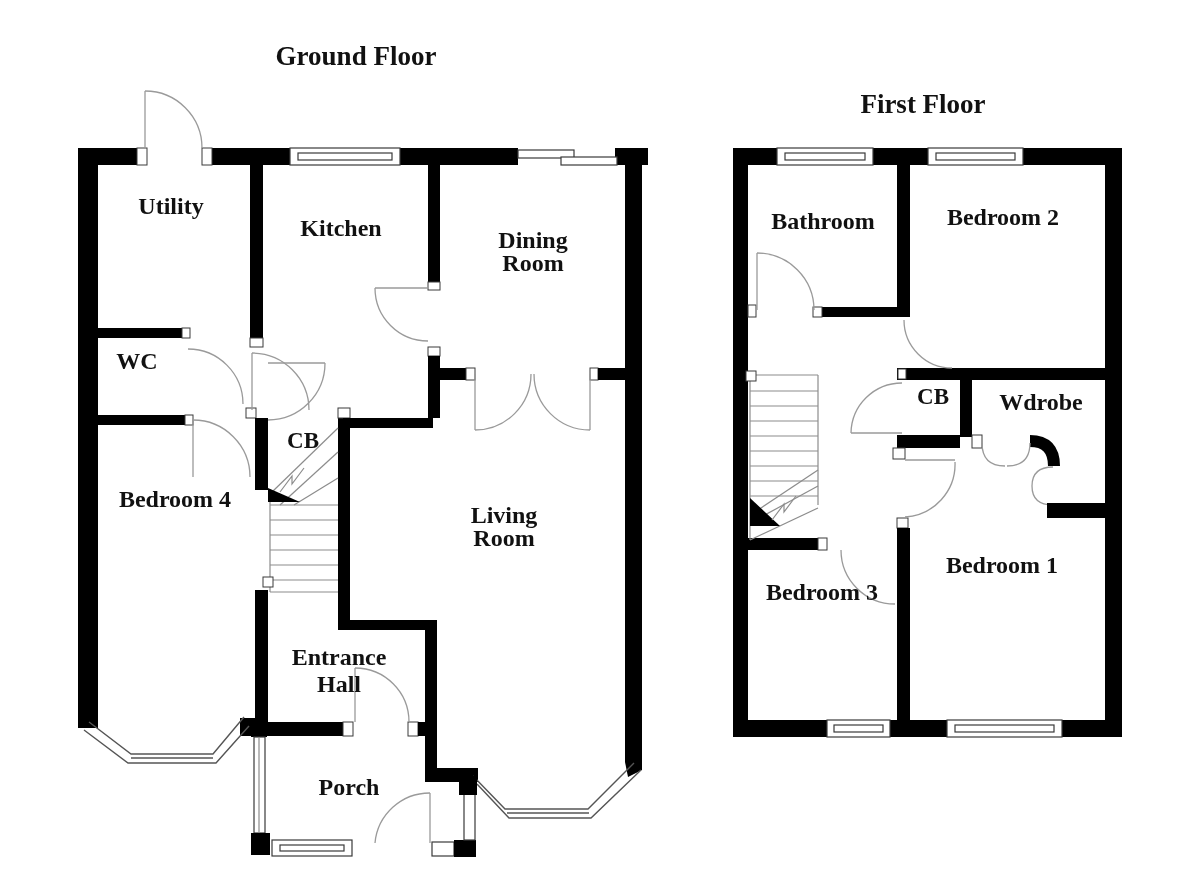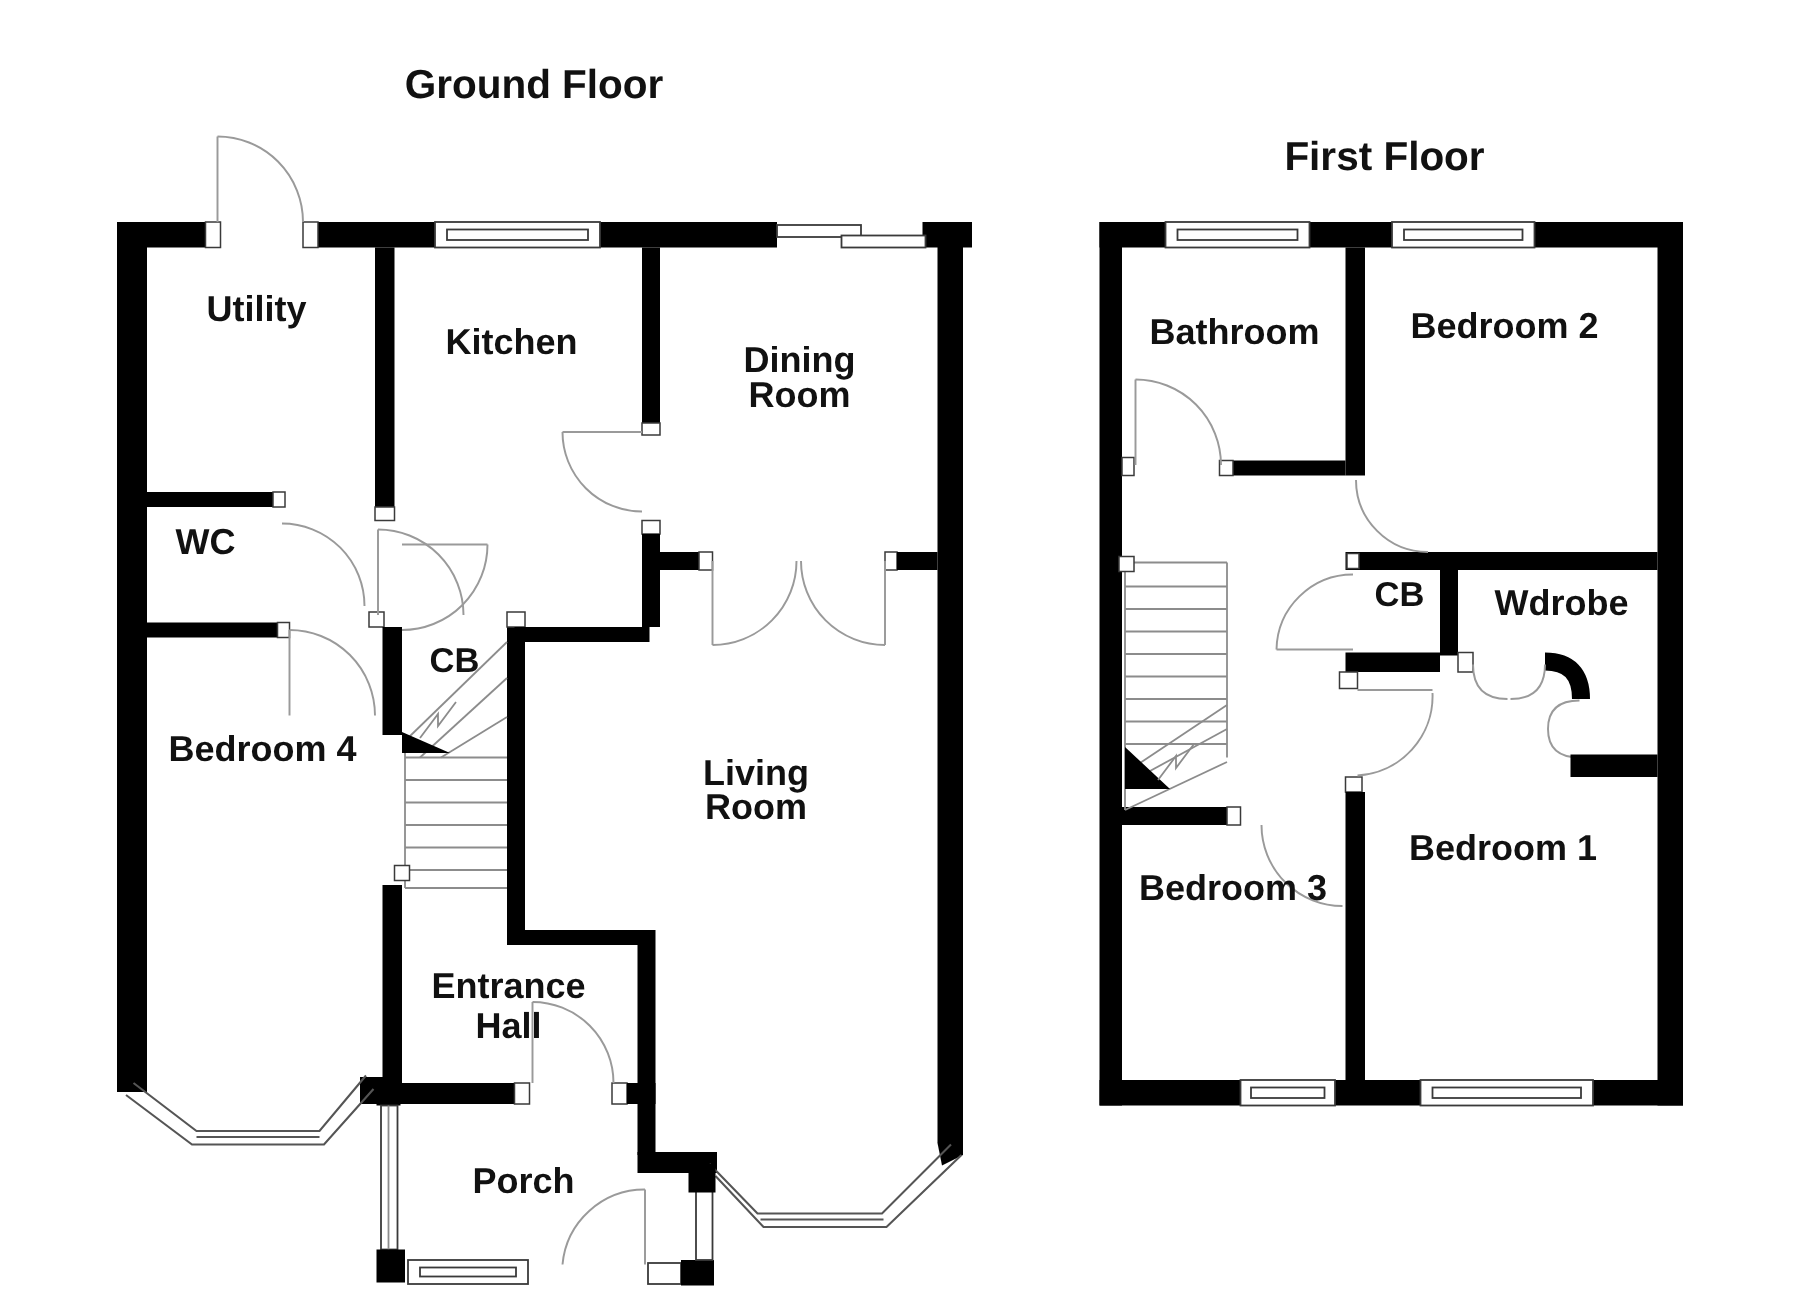--- a/index.html
+++ b/index.html
@@ -1,17 +1,17 @@
 <!DOCTYPE html>
 <html><head>
 <meta charset="utf-8">
 <style>
   html,body{margin:0;padding:0;background:#ffffff;}
   #canvas{position:relative;width:1200px;height:873px;background:#ffffff;overflow:hidden;
-          font-family:Liberation Sans, sans-serif;}
+          font-family:Liberation Serif, serif;}
   svg{position:absolute;left:0;top:0;}
   .wall{fill:#000000;stroke:none;}
   .frame{fill:#ffffff;stroke:#3a3a3a;stroke-width:1;}
   .winrect{fill:#ffffff;stroke:#3a3a3a;stroke-width:1.2;}
   .arc{fill:none;stroke:#9a9a9a;stroke-width:1.3;}
   .leaf{fill:none;stroke:#9a9a9a;stroke-width:1.3;}
   .thin{fill:none;stroke:#8c8c8c;stroke-width:1.2;}
   .bay{fill:none;stroke:#555555;stroke-width:1.4;}
   .room-label{font-weight:bold;font-size:24px;fill:#111111;text-anchor:middle;}
   .small-label{font-weight:bold;font-size:23px;fill:#111111;text-anchor:middle;}

